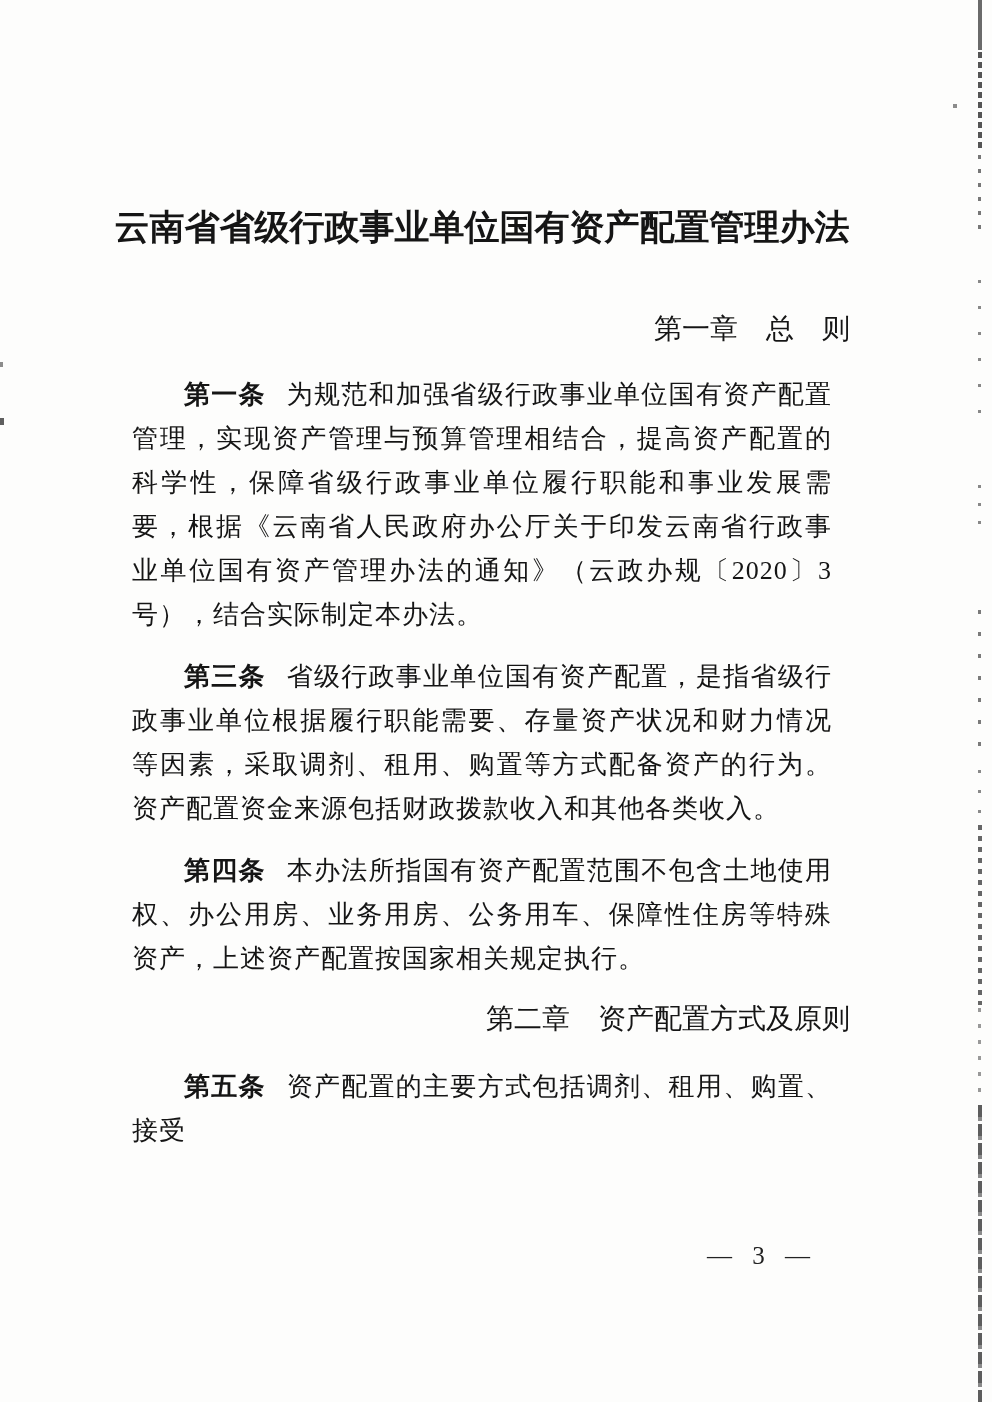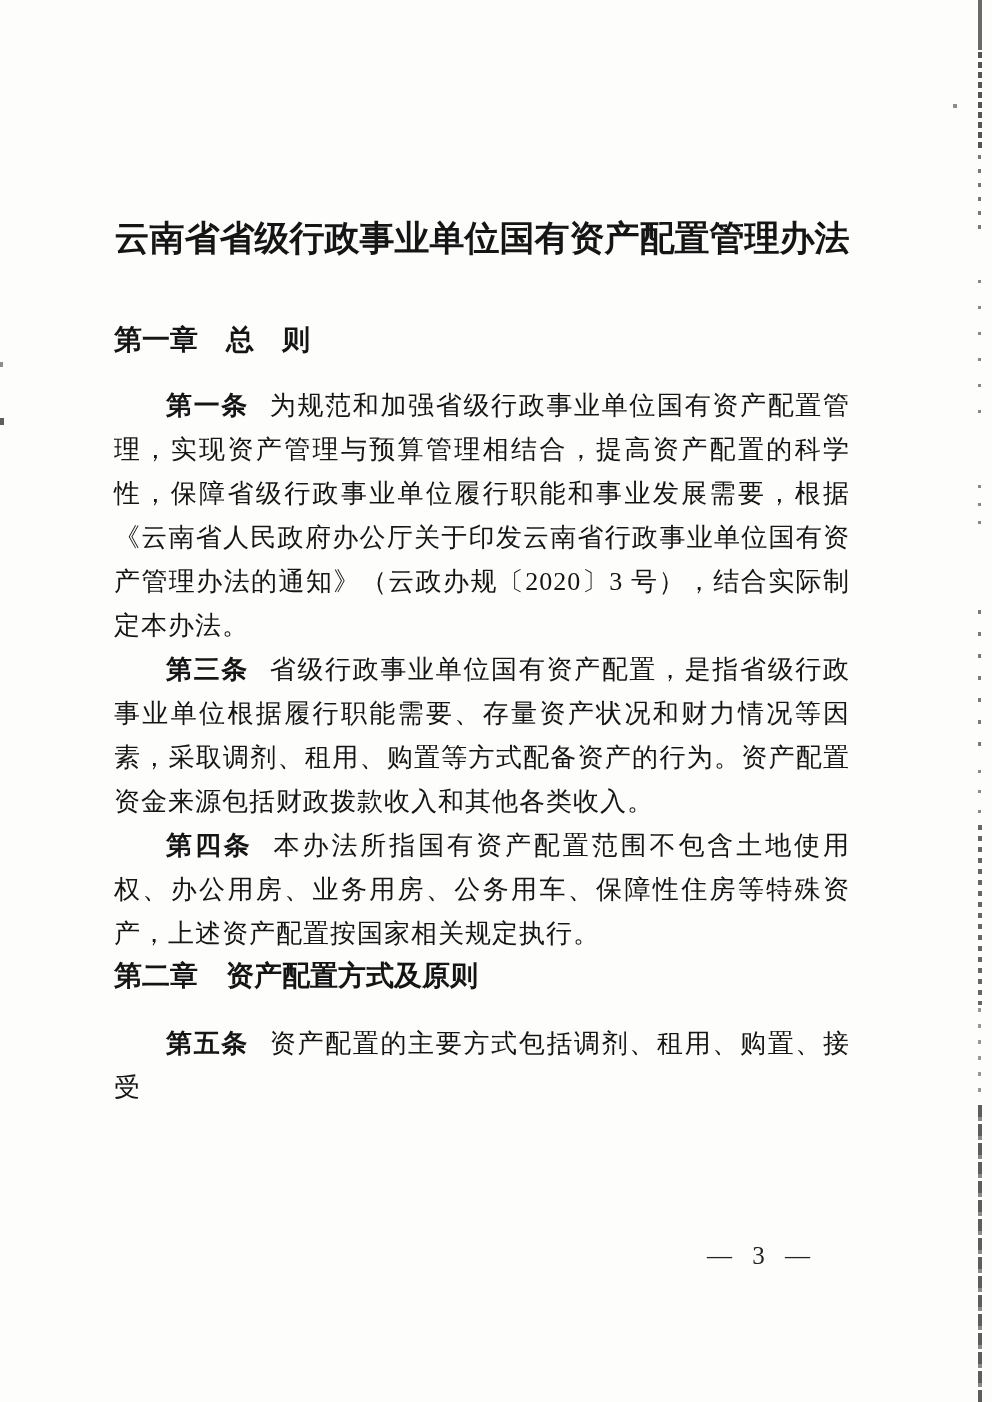--- a/index.html
+++ b/index.html
@@ -9,45 +9,45 @@
     height: 1402px;
     margin: 0 auto;
     background: #fdfdfc;
     overflow: hidden;
     font-family: "Liberation Serif", "DejaVu Serif", serif;
     color: #151515;
   }
   .content {
     position: absolute;
     left: 114px;
-    top: 11px;
+    top: 0;
     width: 736px;
   }
   .doc-title {
     margin: 0;
     padding-top: 204px;
     text-align: center;
     font-size: 35px;
     font-weight: bold;
     letter-spacing: 0px;
     line-height: 1.35;
     white-space: nowrap;
   }
   .chapter-heading {
     margin: 0;
-    text-align: left;
+    text-align: right;
     font-size: 28px;
-    font-weight: bold;
+    font-weight: normal;
     line-height: 40px;
   }
   .chapter-1 { margin-top: 58px; }
   .chapter-2 { }
   .body-block { margin-top: 24px; }
   .article {
-    margin: 0;
+    margin: 18px;
     font-size: 26px;
     line-height: 44px;
     letter-spacing: 1px;
     text-align: justify;
     text-indent: 2em;
   }
   .article-5-block { margin-top: 26px; }
   .lead {
     font-weight: bold;
     margin-right: 0.8em;

